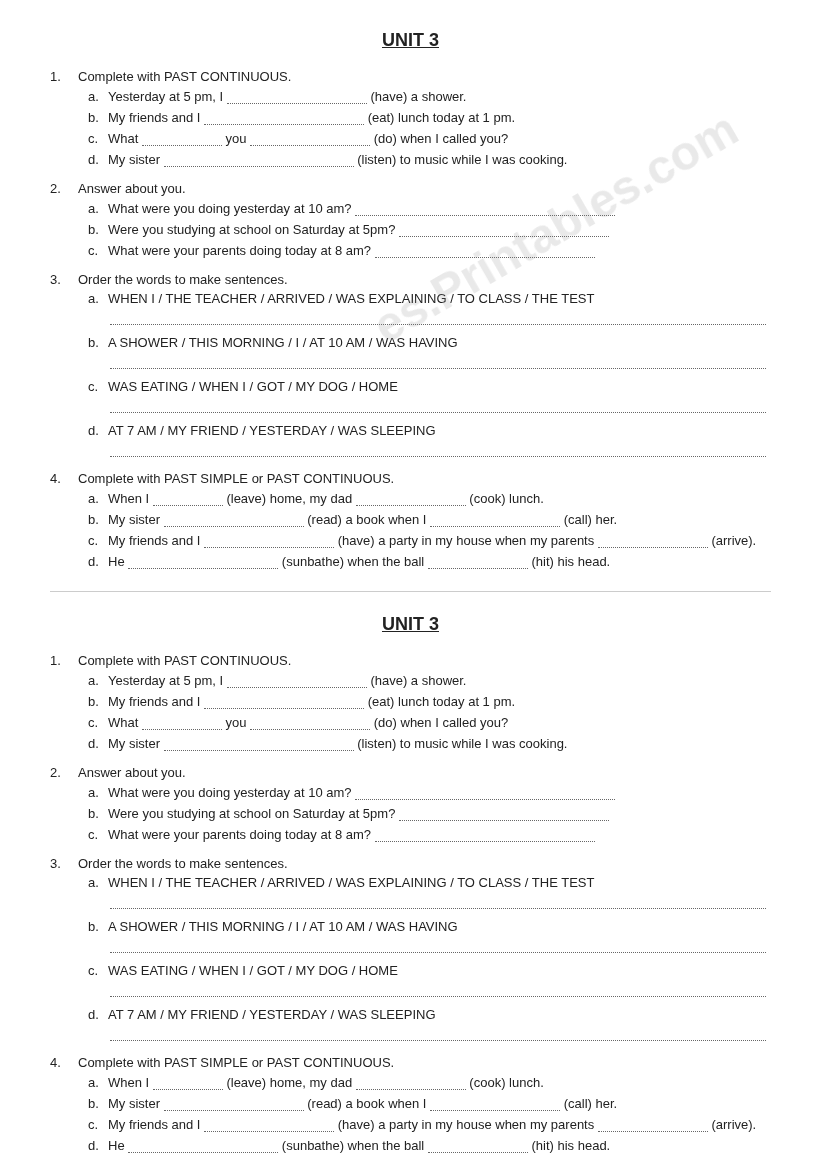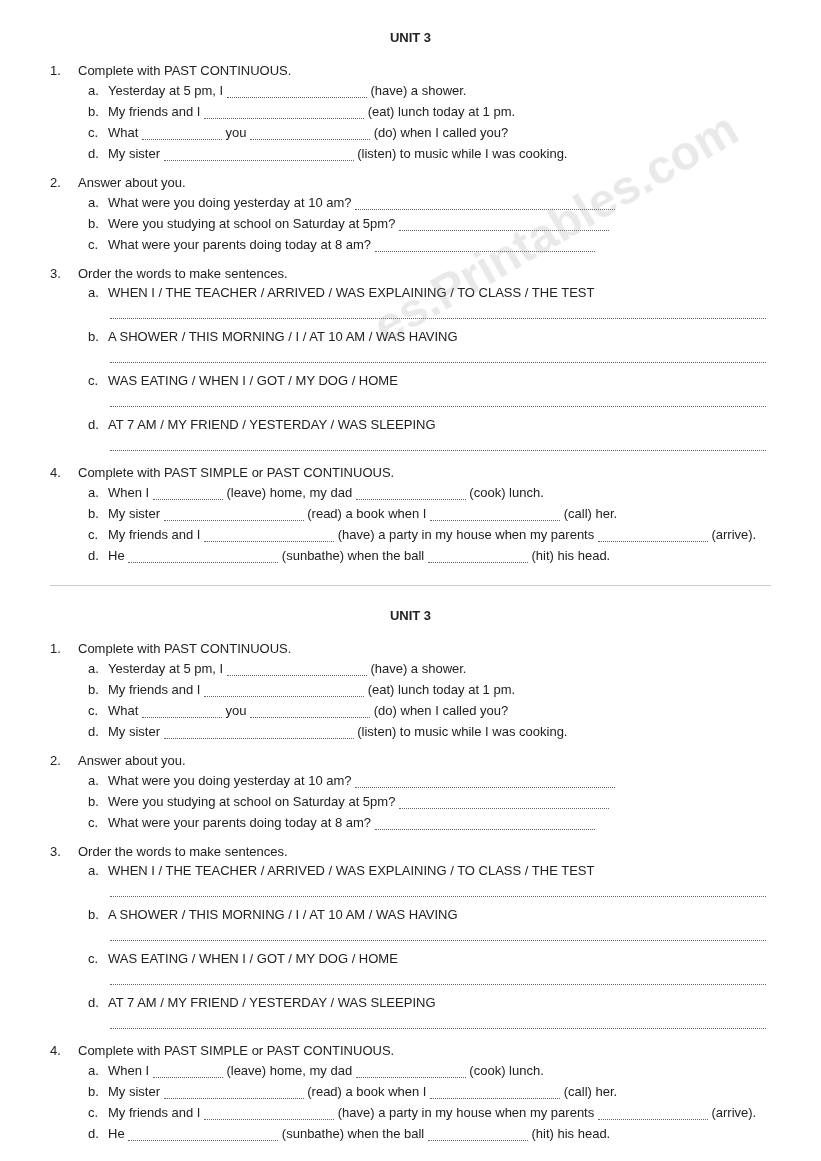--- a/index.html
+++ b/index.html
@@ -13,22 +13,23 @@
       font-size: 13px;
       color: #222;
       width: 821px;
       min-height: 1161px;
       padding: 30px 50px;
       position: relative;
     }
     .page-title {
       text-align: center;
       font-weight: bold;
+      text-decoration: underline;
       margin-bottom: 18px;
-      font-size: 13px;
+      font-size: 18px;
     }
     .watermark {
       position: fixed;
       right: 60px;
       top: 200px;
       opacity: 0.18;
       font-size: 48px;
       font-weight: bold;
       color: #888;
       transform: rotate(-30deg);

